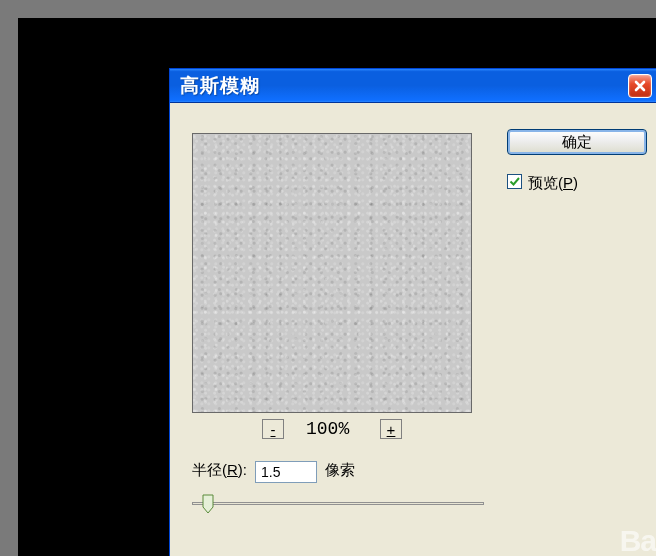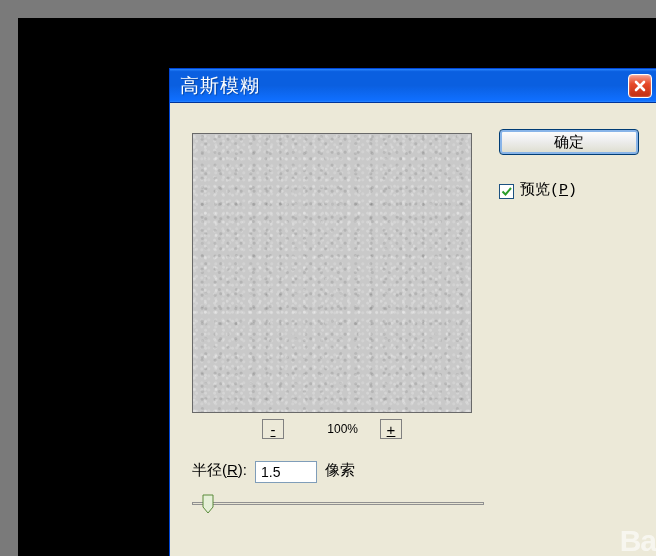--- a/index.html
+++ b/index.html
@@ -33,21 +33,21 @@
     height: 34px;
     background: linear-gradient(to bottom, #2a86ff 0%, #0a5fe0 8%, #0a5fe0 50%, #0f6fff 95%, #2a86ff 100%);
     display: flex;
     align-items: center;
     justify-content: space-between;
     padding: 0 6px 0 10px;
     border-bottom: 1px solid #003399;
   }
   .titlebar-title {
     color: #fff;
-    font-weight: normal;
+    font-weight: bold;
     font-size: 19px;
     letter-spacing: 1px;
     text-shadow: 1px 1px 1px rgba(0,0,0,0.3);
   }
   .close-btn {
     width: 24px;
     height: 24px;
     background: linear-gradient(to bottom, #f5a090 0%, #e74a2a 40%, #c02d0f 100%);
     border: 1px solid #fff;
     border-radius: 4px;
@@ -106,51 +106,51 @@
     align-items: center;
     justify-content: center;
     font-family: Arial, sans-serif;
     font-size: 15px;
     line-height: 1;
     cursor: pointer;
     user-select: none;
     text-decoration: underline;
   }
   .zoom-label {
-    font-size: 12px;
+    font-size: 18px;
     min-width: 52px;
-    text-align: right;
+    text-align: left;
+    font-family: Liberation Mono, monospace;
   }
   .side-controls {
     position: absolute;
-    right: 19px;
+    right: 11px;
     top: 26px;
     width: 140px;
     display: flex;
     flex-direction: column;
-    gap: 11px;
-    font-family: Liberation Mono, monospace;
+    gap: 5px;
   }
   .win-btn {
     height: 26px;
     border: 1px solid #003c74;
     border-radius: 4px;
     background: linear-gradient(to bottom, #ffffff, #eeeeee 45%, #dcdccc);
     font-size: 15px;
     cursor: pointer;
     display: flex;
     align-items: center;
     justify-content: center;
   }
   .win-btn.default {
     box-shadow: 0 0 0 2px #88b4e8 inset;
   }
   .check-row {
     display: flex;
-    align-items: flex-end;
+    align-items: flex-start;
     gap: 6px;
     margin-top: 14px;
     font-size: 15px;
   }
   .checkbox {
     width: 15px;
     height: 15px;
     border: 1px solid #1c5180;
     background: #fff;
     display: flex;

